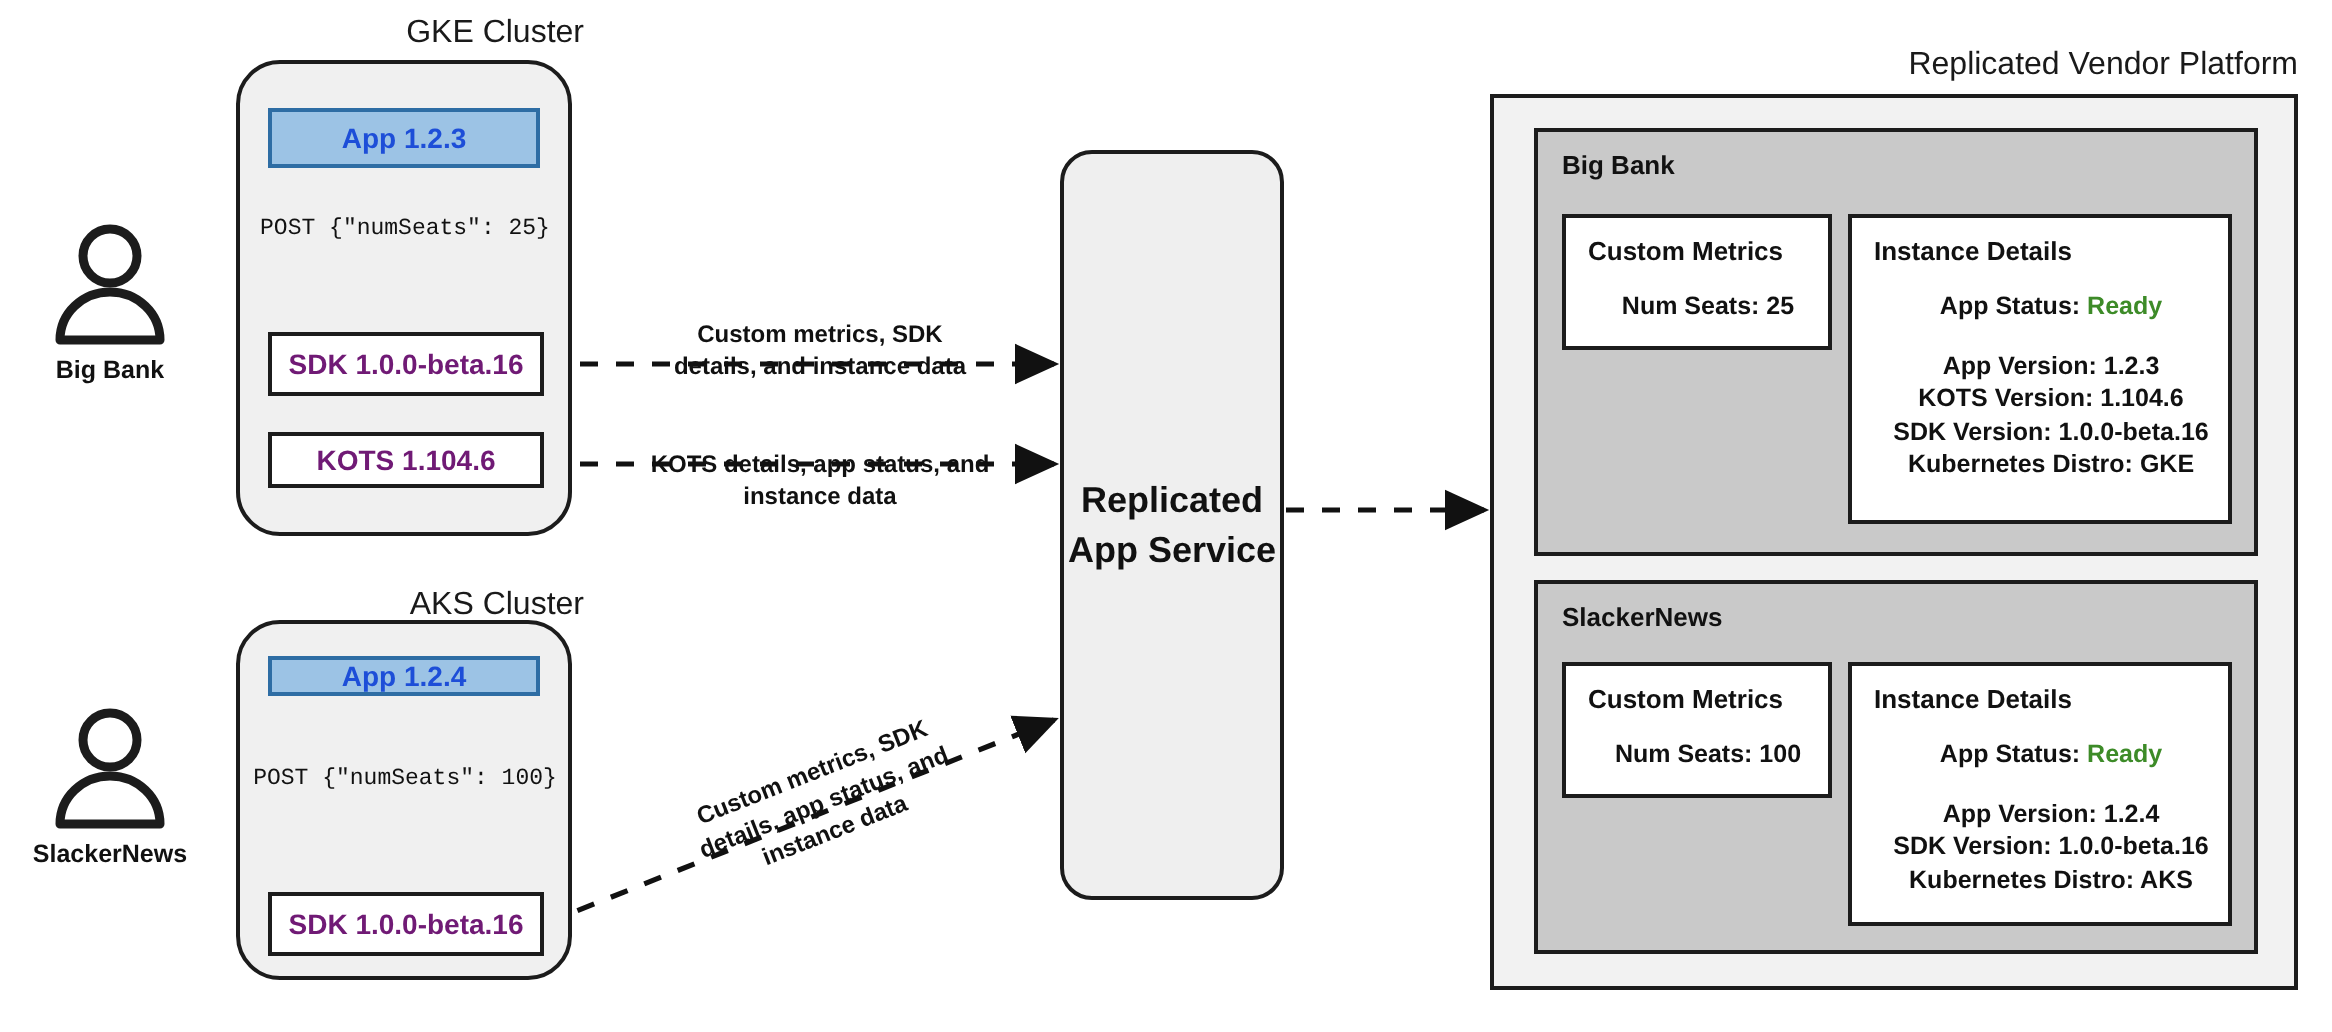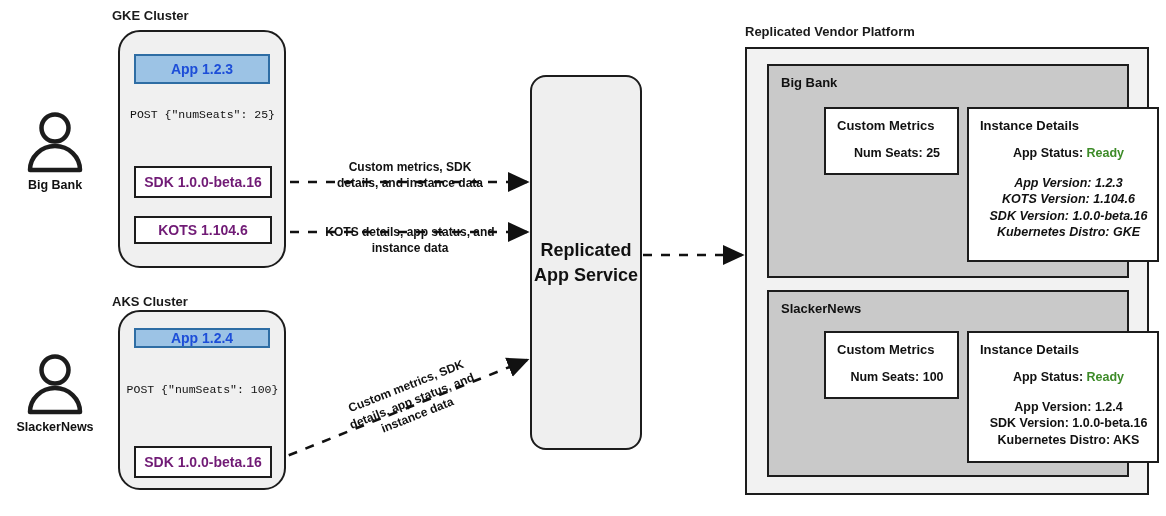--- a/index.html
+++ b/index.html
@@ -9,22 +9,22 @@
     font-family:"Liberation Sans",sans-serif;
     color:#111111;
     position:relative;
     overflow:hidden;
   }
   .stage{position:absolute;left:0;top:0;width:1166px;height:516px;}
   .abs{position:absolute;box-sizing:border-box;}
 
   
   .ttl{
-    font-size:13px;font-weight:bold;color:#1a1a1a;
-    text-align:left;white-space:nowrap;
+    font-size:16px;font-weight:normal;color:#1a1a1a;
+    text-align:right;white-space:nowrap;
   }
   .actor-label{
     font-size:12.5px;font-weight:bold;color:#111;
     text-align:center;white-space:nowrap;
   }
   .mono{
     font-family:"Liberation Mono","DejaVu Sans Mono",monospace;
     font-size:11.5px;color:#111;white-space:nowrap;text-align:center;
   }
 
@@ -67,21 +67,20 @@
     background:#C9C9C9;
     border:2.5px solid #1c1c1c;
   }
   .tenant-name{
     font-size:13px;font-weight:bold;color:#111;
   }
   .card{
     background:#ffffff;
     border:2.5px solid #1c1c1c;
     box-sizing:border-box;
-    margin-left:43px;
   }
   .card-title{
     font-size:13px;font-weight:bold;color:#111;white-space:nowrap;
   }
   .card-line{
     font-size:12.5px;font-weight:bold;color:#111;white-space:nowrap;
     line-height:1.32;
     text-align:center;
   }
   .ok{color:#3d8b28;}
@@ -195,21 +194,21 @@
     </div>
   </div>
 
   <div class="abs card" style="left:924px;top:107px;width:192px;height:155px;">
     <div style="padding:9px 0 0 11px;">
       <div class="card-title">Instance Details</div>
       <div class="card-line" style="margin-top:12px;">
         <span>App Status:</span>
         <span class="ok">Ready</span>
       </div>
-      <div style="margin-top:13px;font-style:italic;">
+      <div style="margin-top:13px;">
         <div class="card-line">App Version: 1.2.3</div>
         <div class="card-line">KOTS Version: 1.104.6</div>
         <div class="card-line">SDK Version: 1.0.0-beta.16</div>
         <div class="card-line">Kubernetes Distro: GKE</div>
       </div>
     </div>
   </div>
 
   <div class="abs tenant" style="left:767px;top:290px;width:362px;height:187px;"></div>
 

